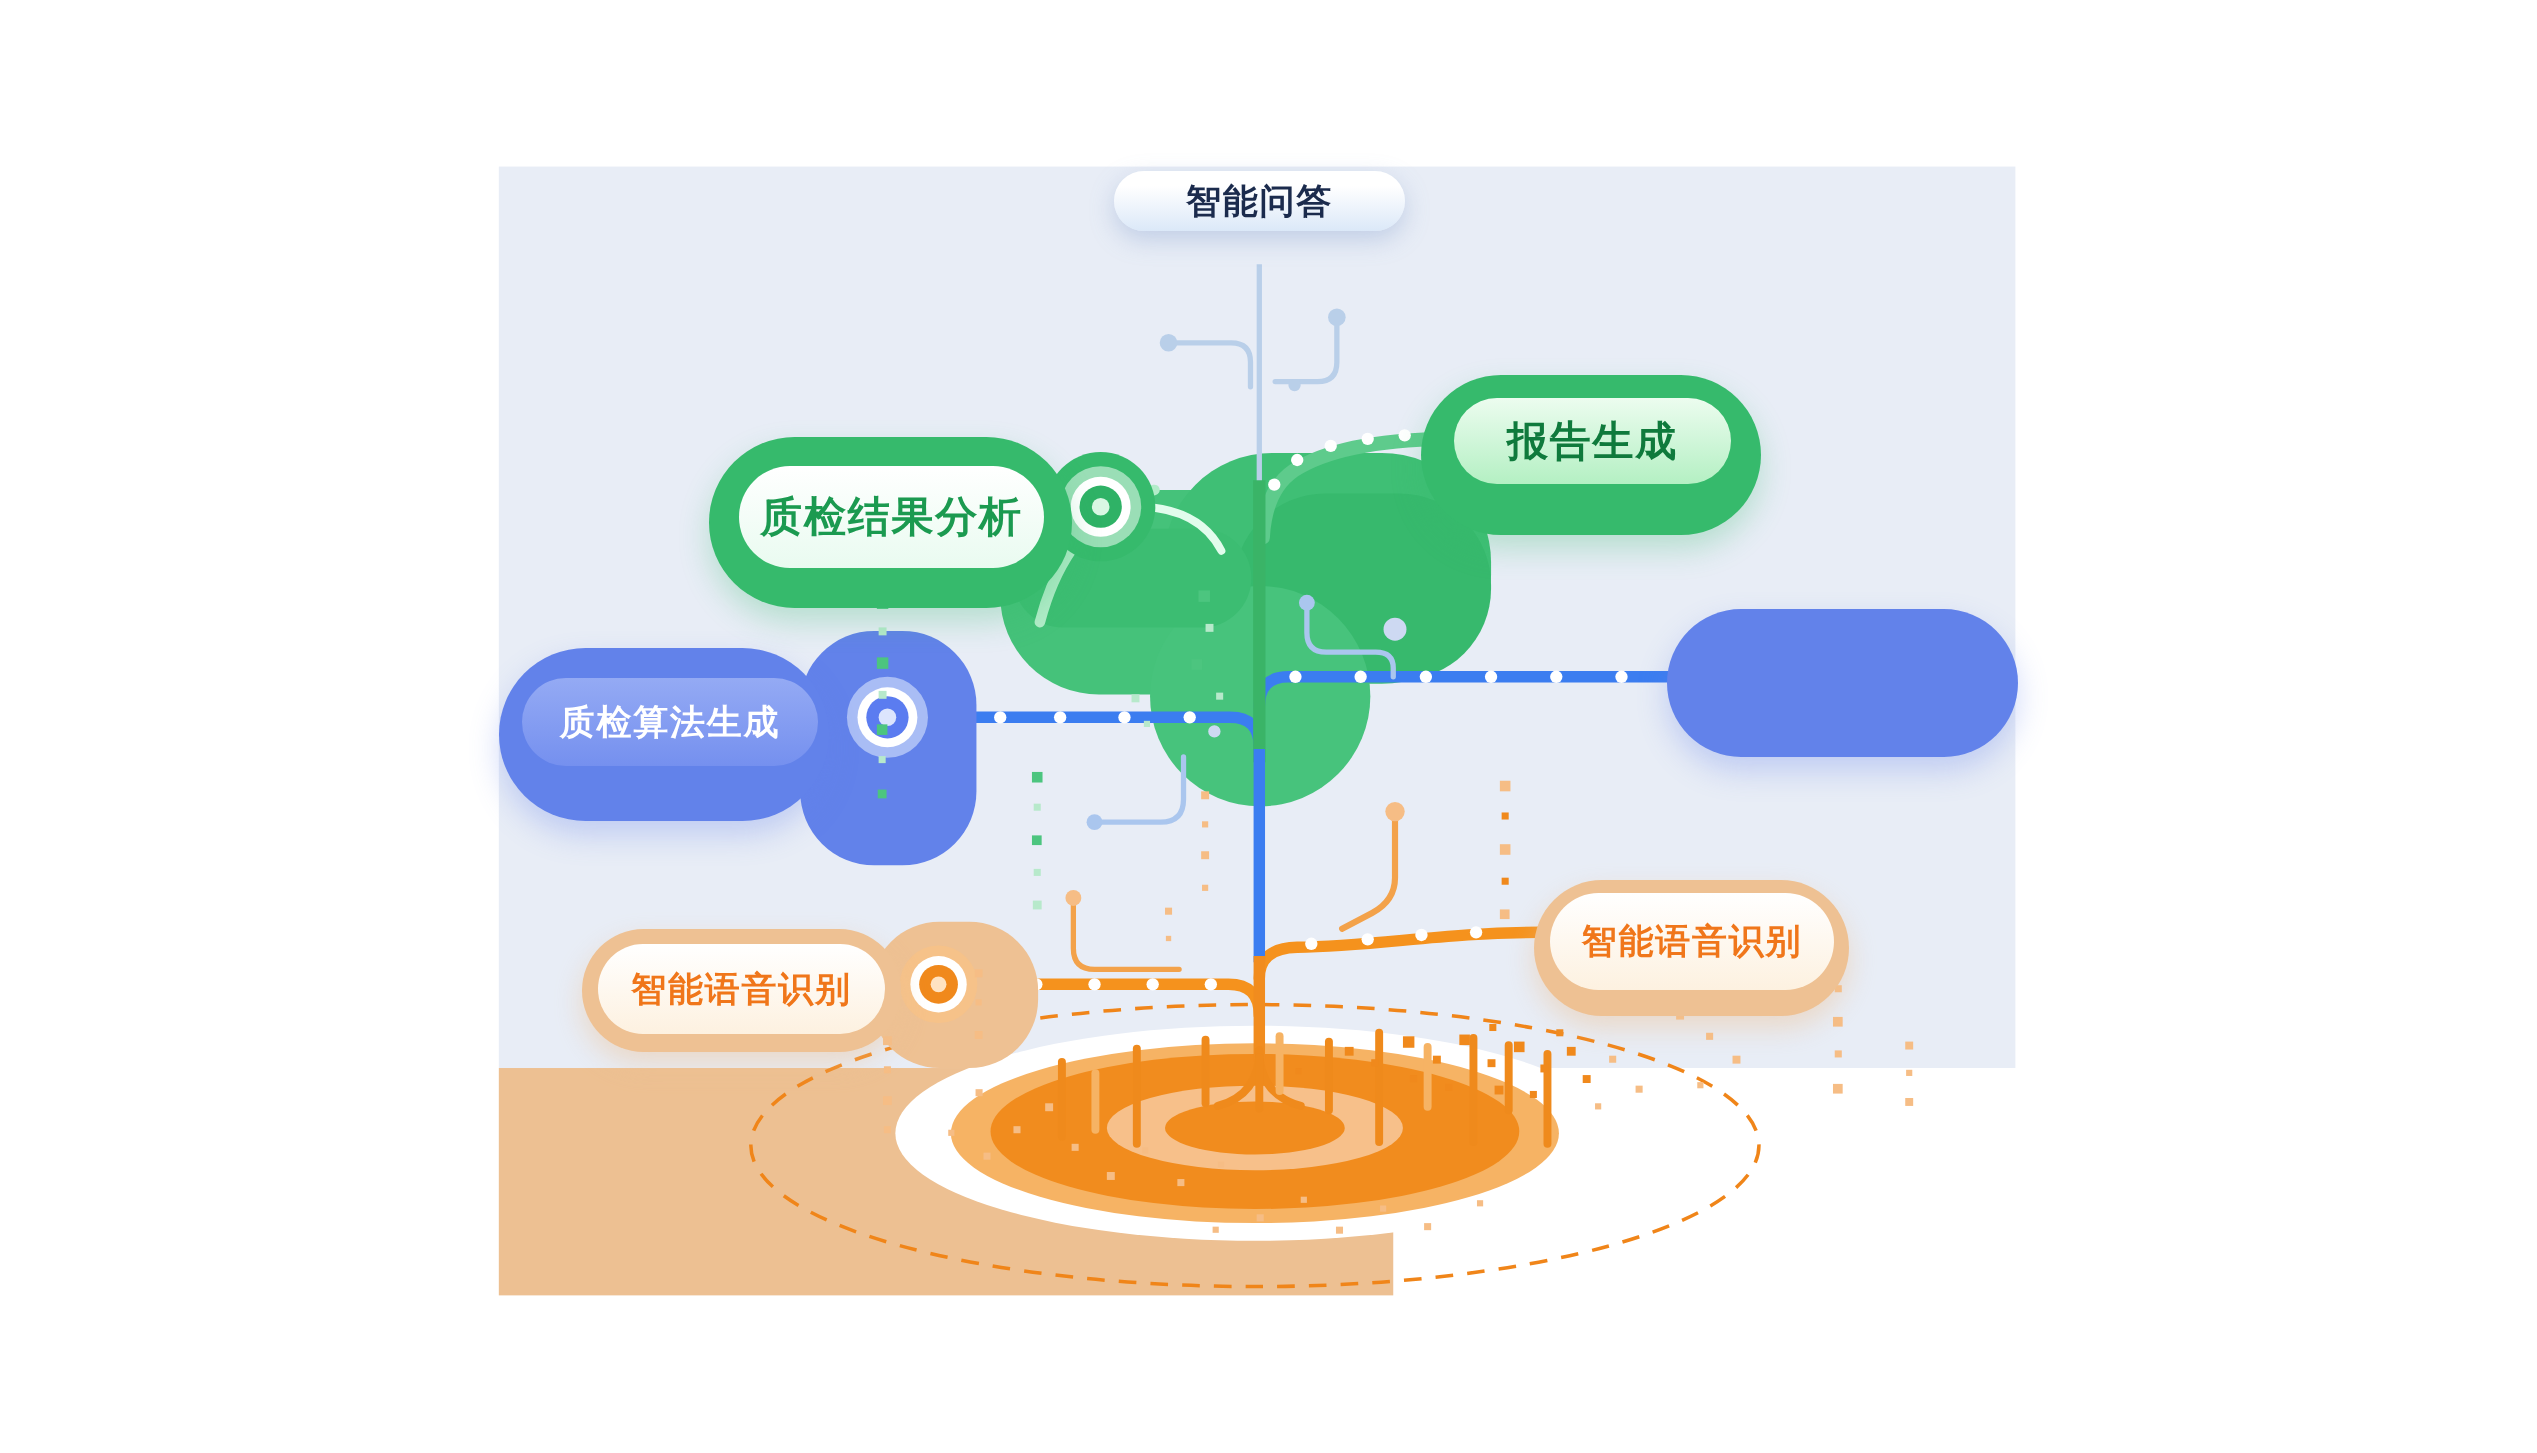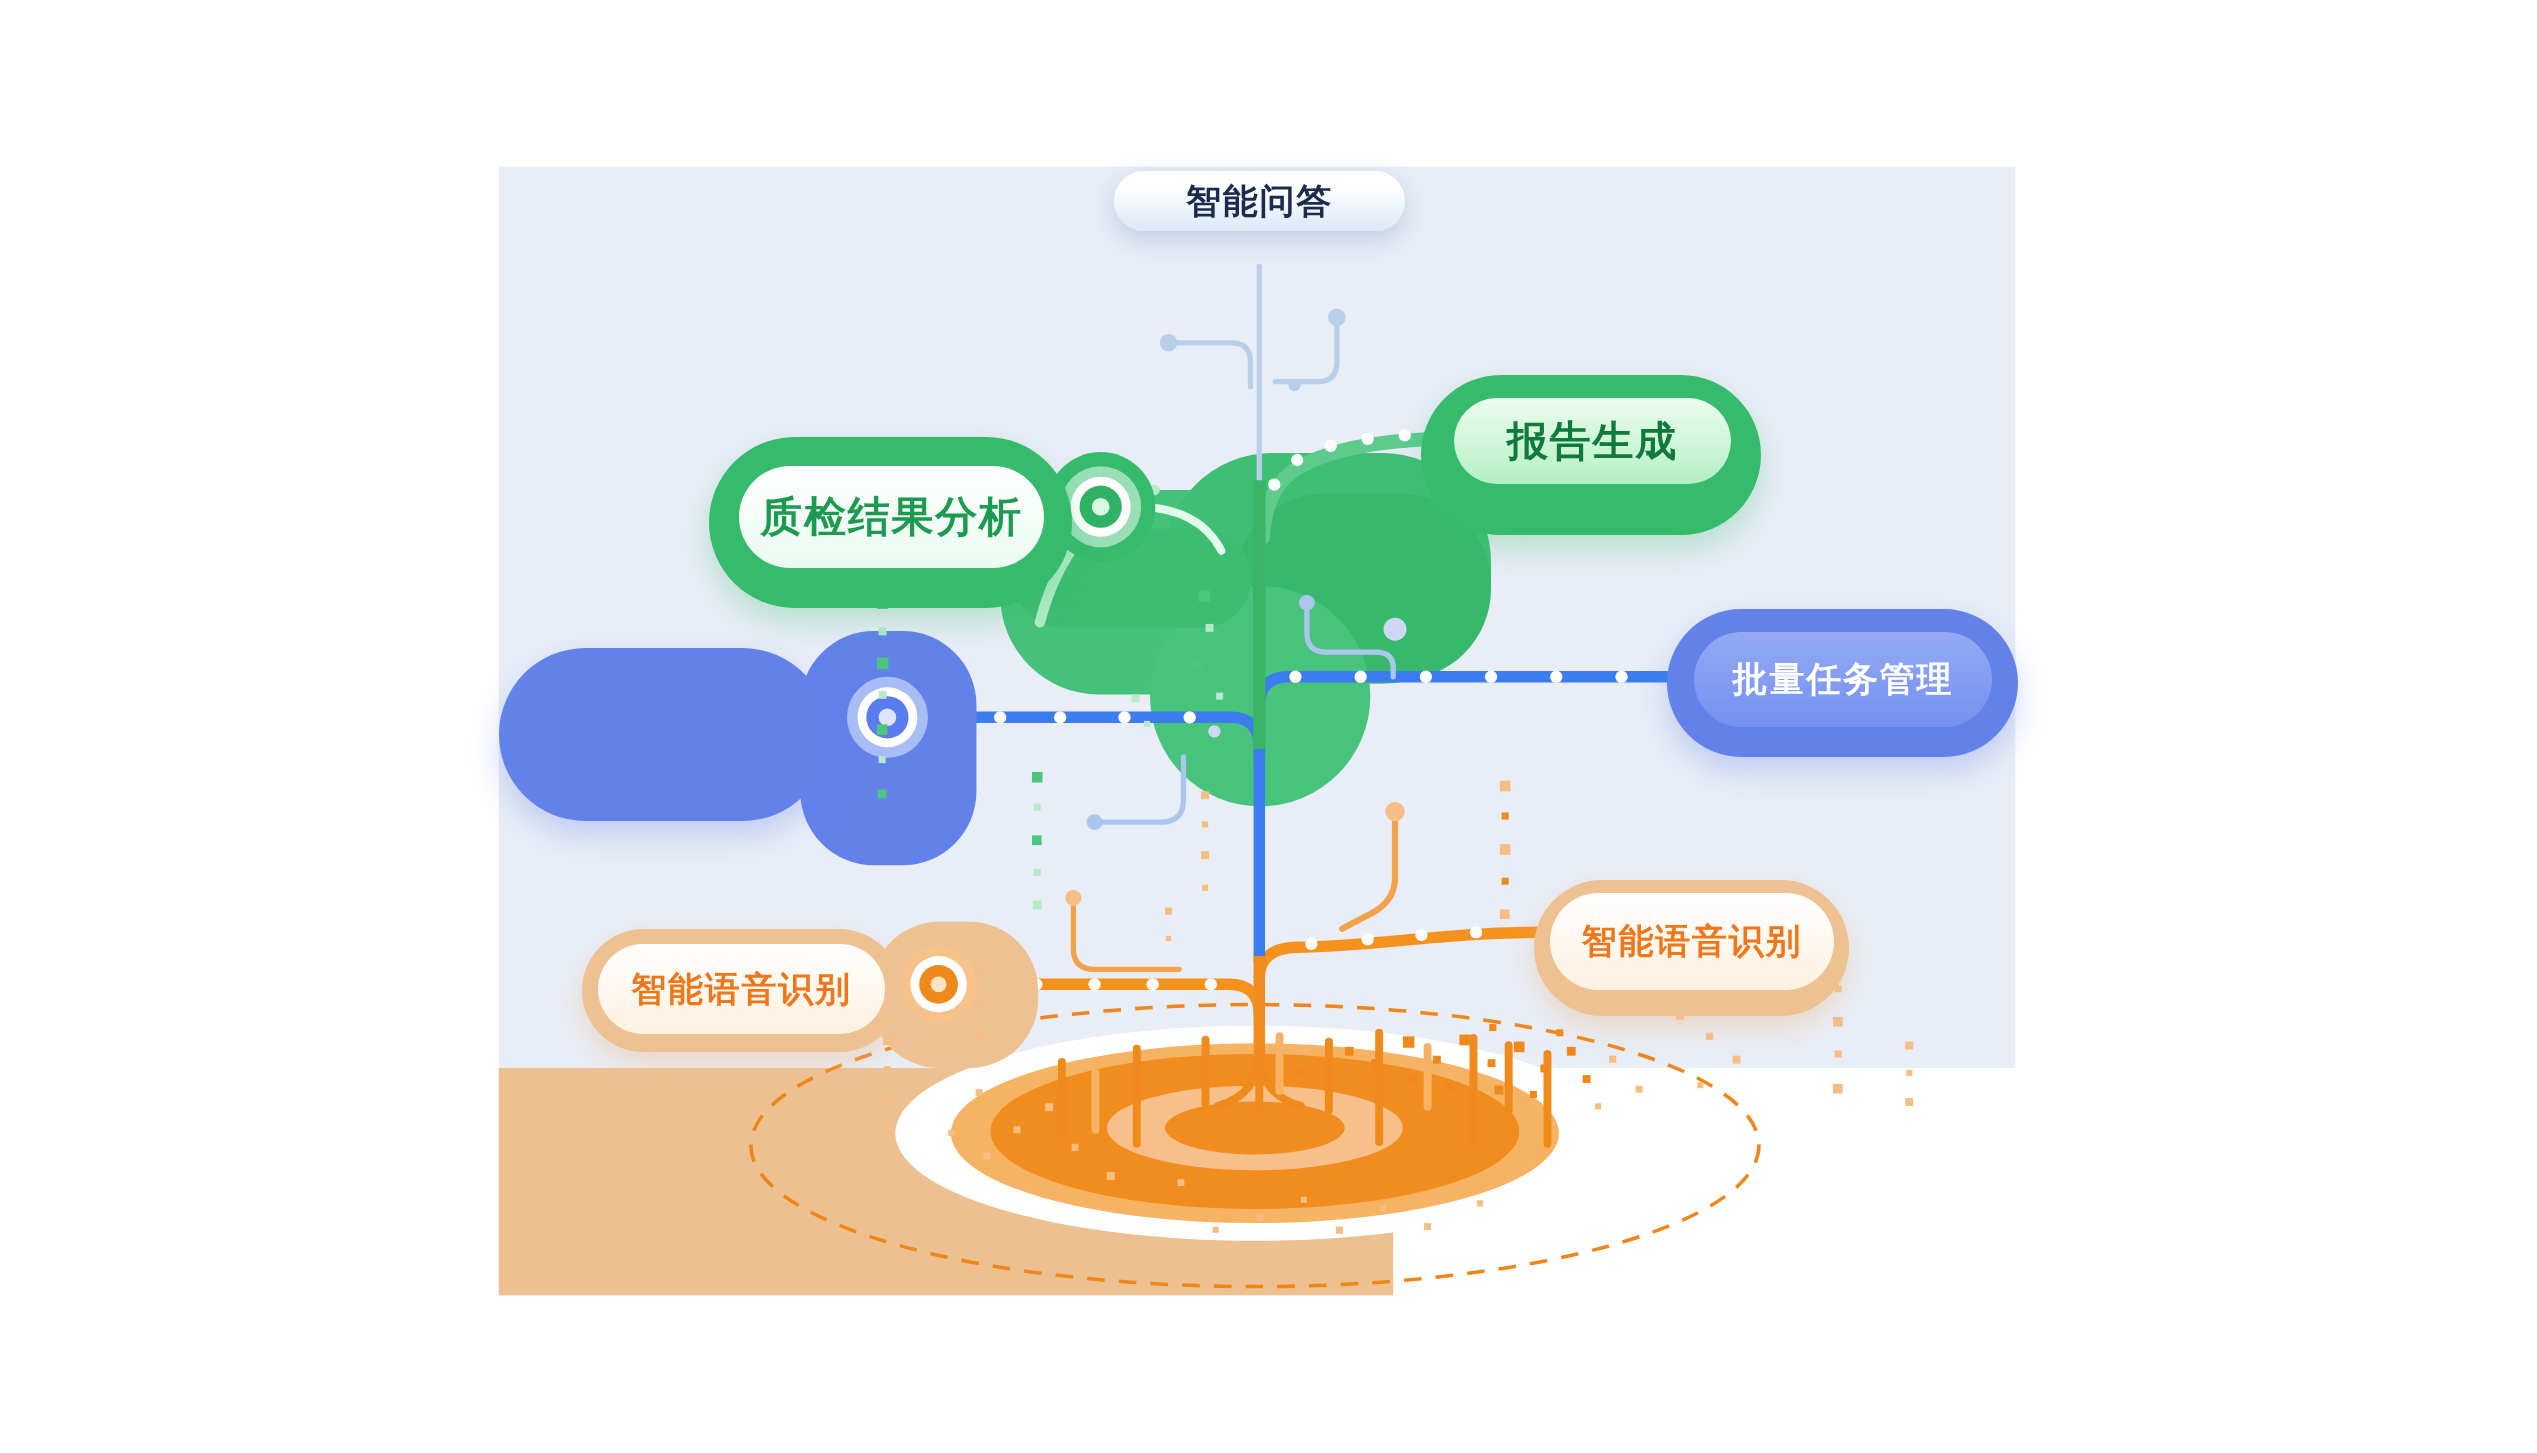--- a/index.html
+++ b/index.html
@@ -287,25 +287,25 @@
   <div class="pill report-inner">
     <span>报告生成</span>
   </div>
 
   <div class="outer qca-outer"></div>
   <div class="pill qca-inner">
     <span>质检结果分析</span>
   </div>
 
   <div class="outer batch-outer"></div>
-  <div class="pill batch-inner">
-    <span>批量任务管理</span>
-  </div>
 
   <div class="outer algo-outer"></div>
+  <div class="pill algo-inner">
+    <span>质检算法生成</span>
+  </div>
 
   <div class="outer nlu-outer"></div>
   <div class="pill nlu-inner">
     <span>智能语音识别</span>
   </div>
 
   <div class="outer asr-outer"></div>
   <div class="pill asr-inner">
     <span>智能语音识别</span>
   </div>

